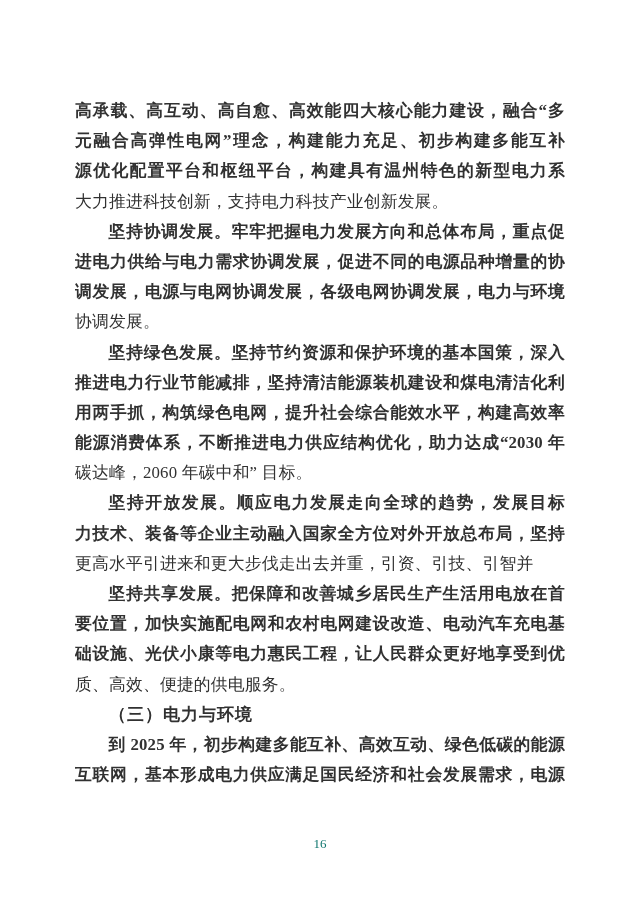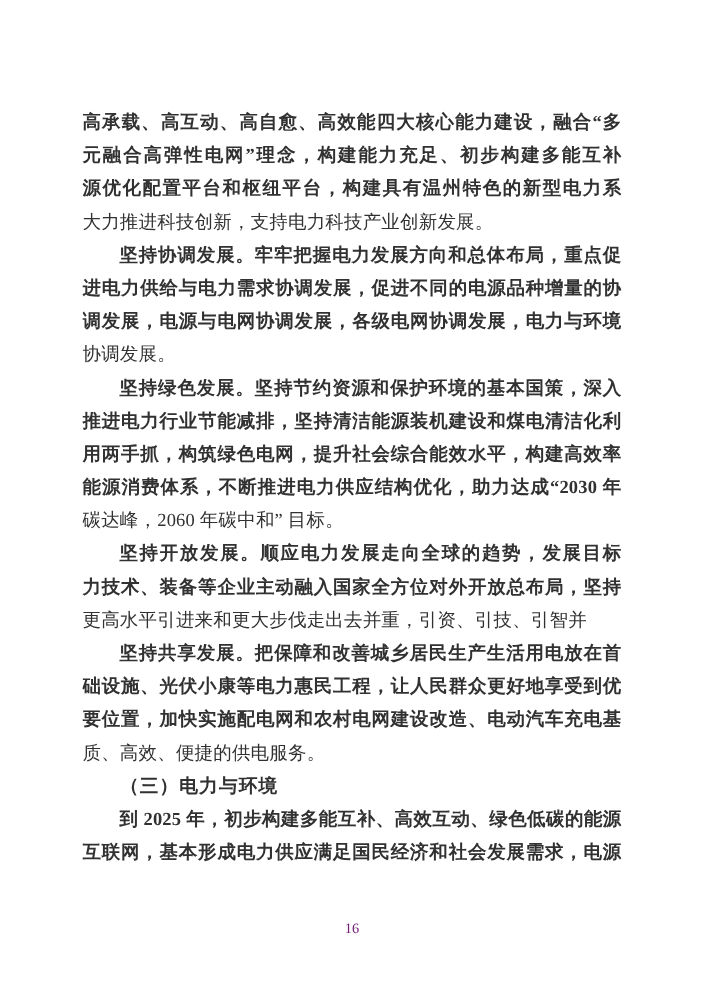--- a/index.html
+++ b/index.html
@@ -47,21 +47,21 @@
     letter-spacing: 1px;
   }
   .page-number {
     position: absolute;
     top: 836px;
     left: 0;
     width: 100%;
     text-align: center;
     font-size: 13px;
     line-height: 15px;
-    color: #701a75;
+    color: #0f766e;
     font-family: "Liberation Serif", "DejaVu Serif", serif;
   }
 </style>
 </head>
 <body>
 
 <div class="page">
   <div class="content" id="doc-body">
       <div class="paragraph">
         <div class="line fill">高承载、高互动、高自愈、高效能四大核心能力建设，融合“多</div>
@@ -82,22 +82,22 @@
         <div class="line fill">能源消费体系，不断推进电力供应结构优化，助力达成“2030 年</div>
         <div class="line">碳达峰，2060 年碳中和” 目标。</div>
       </div>
       <div class="paragraph">
         <div class="line fill indent">坚持开放发展。顺应电力发展走向全球的趋势，发展目标</div>
         <div class="line fill">力技术、装备等企业主动融入国家全方位对外开放总布局，坚持</div>
         <div class="line">更高水平引进来和更大步伐走出去并重，引资、引技、引智并举。</div>
       </div>
       <div class="paragraph">
         <div class="line fill indent">坚持共享发展。把保障和改善城乡居民生产生活用电放在首</div>
+        <div class="line fill">要位置，加快实施配电网和农村电网建设改造、电动汽车充电基</div>
         <div class="line fill">础设施、光伏小康等电力惠民工程，让人民群众更好地享受到优</div>
-        <div class="line fill">要位置，加快实施配电网和农村电网建设改造、电动汽车充电基</div>
         <div class="line">质、高效、便捷的供电服务。</div>
       </div>
       <div class="paragraph heading">
         <div class="line indent">（三）电力与环境</div>
       </div>
       <div class="paragraph">
         <div class="line fill indent">到 2025 年，初步构建多能互补、高效互动、绿色低碳的能源</div>
         <div class="line fill">互联网，基本形成电力供应满足国民经济和社会发展需求，电源</div>
       </div>
     </div>

